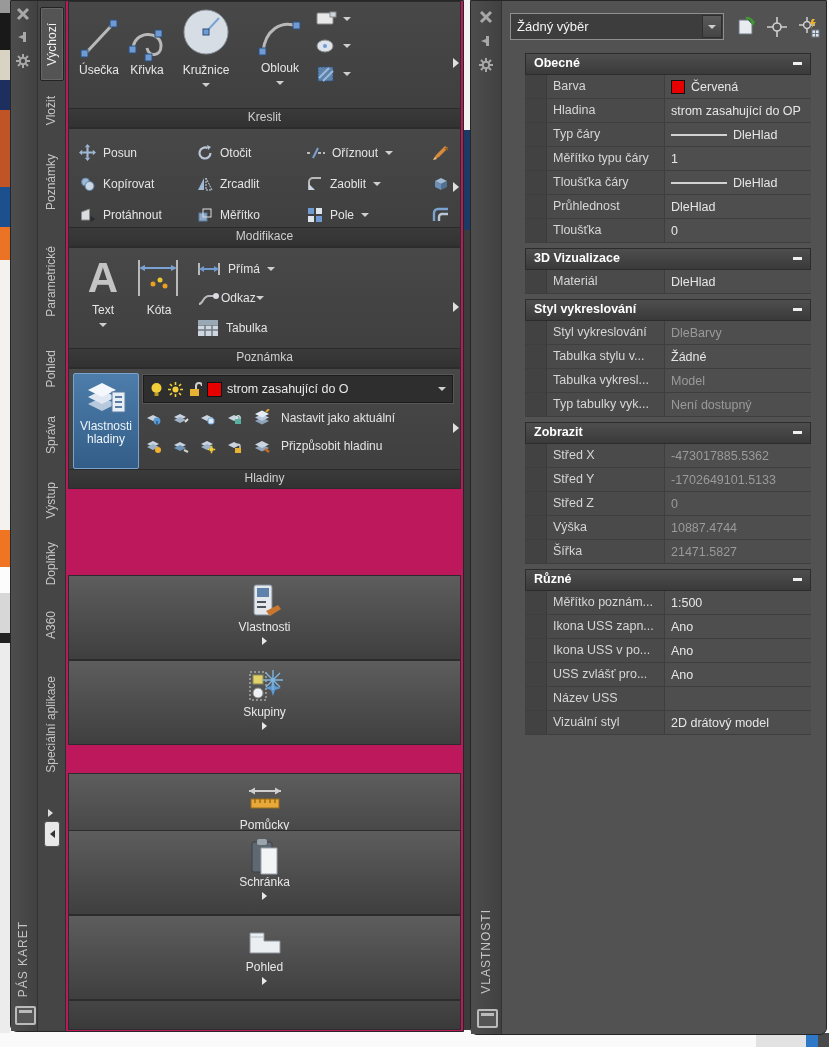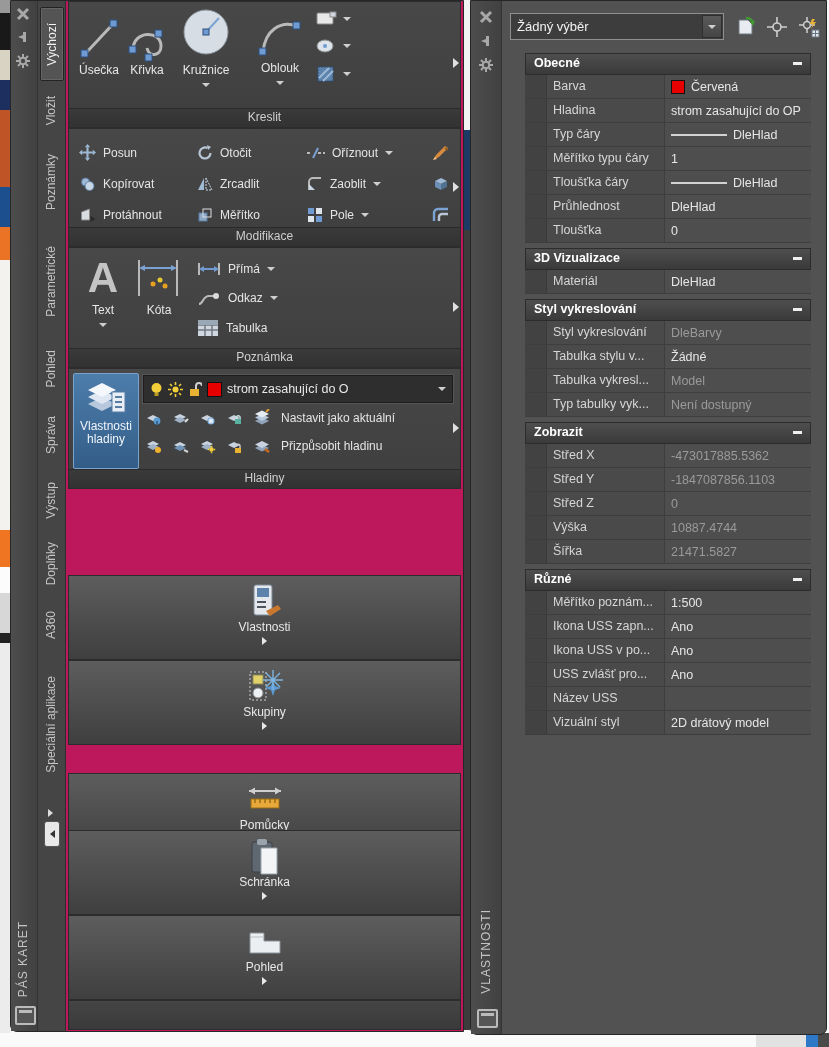--- a/index.html
+++ b/index.html
@@ -355,21 +355,21 @@
           <div class="abs" style="left:128px;top:6px;">
             <div style="display:flex;align-items:center;gap:7px;height:29px;color:#e4e4e4;">
               <svg width="24" height="14" viewBox="0 0 24 14">
                   <path d="M2 1v12M22 1v12" stroke="#b9b9b9" stroke-width="2"></path>
                   <path d="M4 7h16" stroke="#6f9bd2" stroke-width="2"></path>
                   <path d="M2 7l5-3v6zM22 7l-5-3v6z" fill="#6f9bd2"></path>
                 </svg>
               <span>Přímá</span>
                 <span class="tr-d"></span>
             </div>
-            <div style="display:flex;align-items:center;gap:7px;height:30px;color:#e4e4e4;">
+            <div style="display:flex;align-items:center;height:30px;color:#e4e4e4;">
               <svg width="24" height="16" viewBox="0 0 24 16">
                   <path d="M2 14c4 0 4-8 10-8h6" fill="none" stroke="#b9b9b9" stroke-width="2"></path>
                   <circle cx="19" cy="6" r="3" fill="#d9dde2"></circle>
                 </svg>
               <span>Odkaz</span>
                 <span class="tr-d"></span>
             </div>
             <div style="display:flex;align-items:center;gap:7px;height:30px;color:#e4e4e4;">
               <svg width="22" height="18" viewBox="0 0 22 18">
                   <rect x="1" y="1" width="20" height="16" fill="#cfd6de"></rect>
@@ -669,21 +669,21 @@
         <div class="sect">
           <div class="shead"><span>Zobrazit</span><span class="minus"></span></div>
           <div class="prow">
               <span class="ind"></span>
               <span class="pl">Střed X</span>
               <span class="pv dim">-473017885.5362</span>
             </div>
           <div class="prow">
               <span class="ind"></span>
               <span class="pl">Střed Y</span>
-              <span class="pv dim">-1847087856.1103</span>
+              <span class="pv dim">-1702649101.5133</span>
             </div>
           <div class="prow">
               <span class="ind"></span>
               <span class="pl">Střed Z</span>
               <span class="pv dim">0</span>
             </div>
           <div class="prow">
               <span class="ind"></span>
               <span class="pl">Výška</span>
               <span class="pv dim">10887.4744</span>

